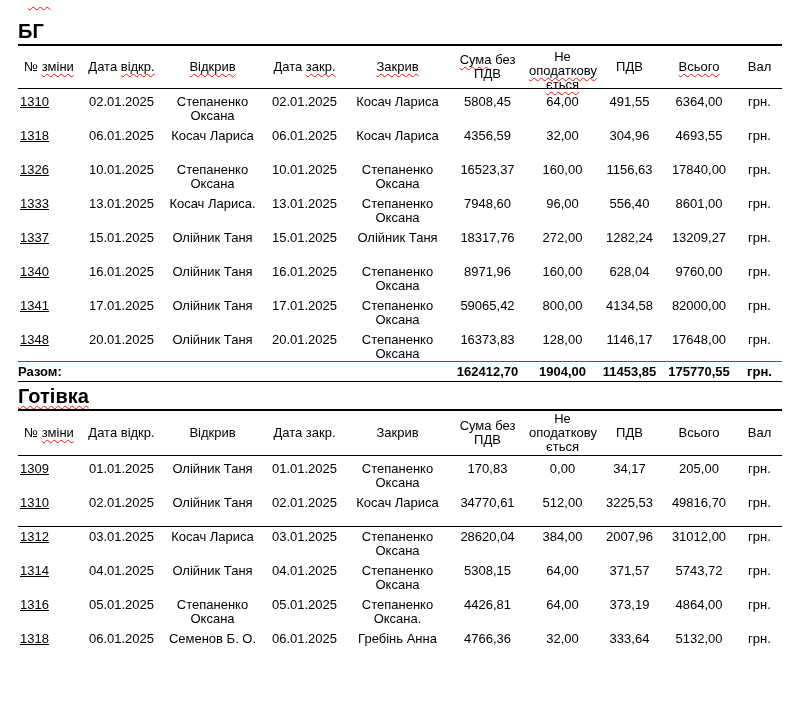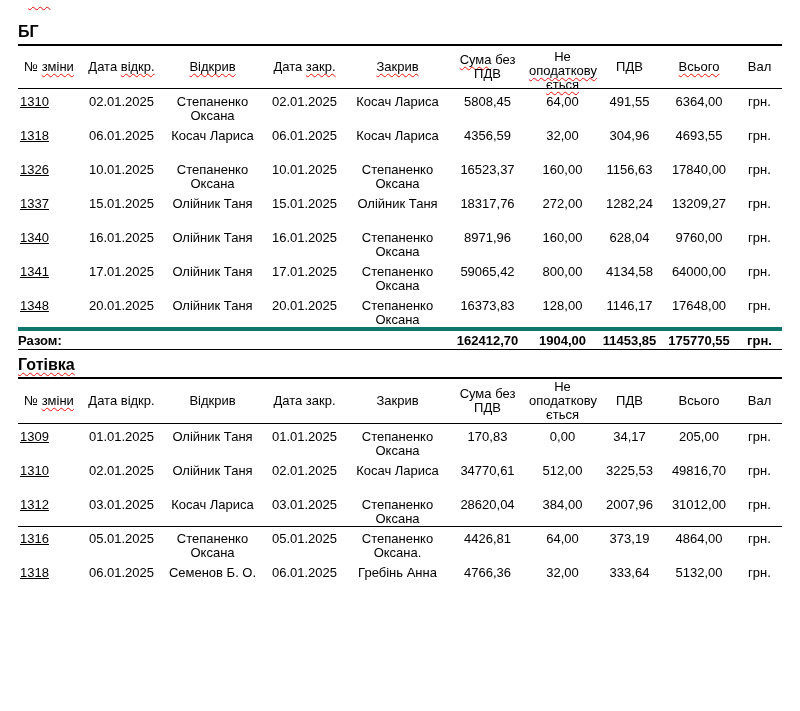--- a/index.html
+++ b/index.html
@@ -18,21 +18,21 @@
     text-decoration-skip-ink:none;
   }
   .artifact {
     position:absolute; top:-2px; left:28px;
     font-size:9px; line-height:9px; color:transparent;
     text-decoration: underline wavy #e81309;
     text-decoration-thickness:1px; text-decoration-skip-ink:none;
     pointer-events:none;
   }
 
-  .sec-title { font-size:16px; line-height:17px; font-weight:bold; margin:0; padding:0; }
+  .sec-title { font-size:20px; line-height:17px; font-weight:bold; margin:0; padding:0; }
   .t1-title { padding-top:23px; }
   .t2-title { padding-top:6px; }
   .rule { border-top:2px solid #000; margin-top:4px; }
 
   table { border-collapse:collapse; table-layout:fixed; width:764px; }
   col.c0{width:62px;} col.c1{width:83px;} col.c2{width:99px;} col.c3{width:85px;}
   col.c4{width:101px;} col.c5{width:79px;} col.c6{width:71px;} col.c7{width:63px;}
   col.c8{width:76px;} col.c9{width:45px;}
 
   thead th {
@@ -47,21 +47,21 @@
 
   tbody td {
     text-align:center; vertical-align:top;
     height:34px; box-sizing:border-box;
     padding:6px 2px 0 2px;
   }
   tbody td.c0 { text-align:left; padding-left:2px;text-decoration:underline; }
 
   tfoot td {
     font-weight:bold; text-align:center; vertical-align:top;
-    border-top:4px solid #0f766e; border-bottom:1px solid #000;
+    border-top:1px solid #0f766e; border-bottom:1px solid #000;
     height:20px; box-sizing:border-box; padding:3px 2px 0 2px;
   }
   tfoot td.razom { text-align:left; padding-left:0; }
 
   .bottom-rule { position:absolute; left:18px; width:764px; bottom:2px; border-top:1px solid #000; }
 </style>
 </head>
 <body>
 
 <div class="page">
@@ -138,20 +138,32 @@
           <td class="c2">Степаненко Оксана</td>
           <td class="c3">10.01.2025</td>
           <td class="c4">Степаненко Оксана</td>
           <td class="c5">16523,37</td>
           <td class="c6">160,00</td>
           <td class="c7">1156,63</td>
           <td class="c8">17840,00</td>
           <td class="c9">грн.</td>
         </tr>
         <tr>
+          <td class="c0">1333</td>
+          <td class="c1">13.01.2025</td>
+          <td class="c2">Косач Лариса.</td>
+          <td class="c3">13.01.2025</td>
+          <td class="c4">Степаненко Оксана</td>
+          <td class="c5">7948,60</td>
+          <td class="c6">96,00</td>
+          <td class="c7">556,40</td>
+          <td class="c8">8601,00</td>
+          <td class="c9">грн.</td>
+        </tr>
+        <tr>
           <td class="c0">1337</td>
           <td class="c1">15.01.2025</td>
           <td class="c2">Олійник Таня</td>
           <td class="c3">15.01.2025</td>
           <td class="c4">Олійник Таня</td>
           <td class="c5">18317,76</td>
           <td class="c6">272,00</td>
           <td class="c7">1282,24</td>
           <td class="c8">13209,27</td>
           <td class="c9">грн.</td>
@@ -170,21 +182,21 @@
         </tr>
         <tr>
           <td class="c0">1341</td>
           <td class="c1">17.01.2025</td>
           <td class="c2">Олійник Таня</td>
           <td class="c3">17.01.2025</td>
           <td class="c4">Степаненко Оксана</td>
           <td class="c5">59065,42</td>
           <td class="c6">800,00</td>
           <td class="c7">4134,58</td>
-          <td class="c8">64000,00</td>
+          <td class="c8">82000,00</td>
           <td class="c9">грн.</td>
         </tr>
         <tr>
           <td class="c0">1348</td>
           <td class="c1">20.01.2025</td>
           <td class="c2">Олійник Таня</td>
           <td class="c3">20.01.2025</td>
           <td class="c4">Степаненко Оксана</td>
           <td class="c5">16373,83</td>
           <td class="c6">128,00</td>
@@ -273,20 +285,32 @@
           <td class="c2">Косач Лариса</td>
           <td class="c3">03.01.2025</td>
           <td class="c4">Степаненко Оксана</td>
           <td class="c5">28620,04</td>
           <td class="c6">384,00</td>
           <td class="c7">2007,96</td>
           <td class="c8">31012,00</td>
           <td class="c9">грн.</td>
         </tr>
         <tr>
+          <td class="c0">1314</td>
+          <td class="c1">04.01.2025</td>
+          <td class="c2">Олійник Таня</td>
+          <td class="c3">04.01.2025</td>
+          <td class="c4">Степаненко Оксана</td>
+          <td class="c5">5308,15</td>
+          <td class="c6">64,00</td>
+          <td class="c7">371,57</td>
+          <td class="c8">5743,72</td>
+          <td class="c9">грн.</td>
+        </tr>
+        <tr>
           <td class="c0">1316</td>
           <td class="c1">05.01.2025</td>
           <td class="c2">Степаненко Оксана</td>
           <td class="c3">05.01.2025</td>
           <td class="c4">Степаненко Оксана.</td>
           <td class="c5">4426,81</td>
           <td class="c6">64,00</td>
           <td class="c7">373,19</td>
           <td class="c8">4864,00</td>
           <td class="c9">грн.</td>

